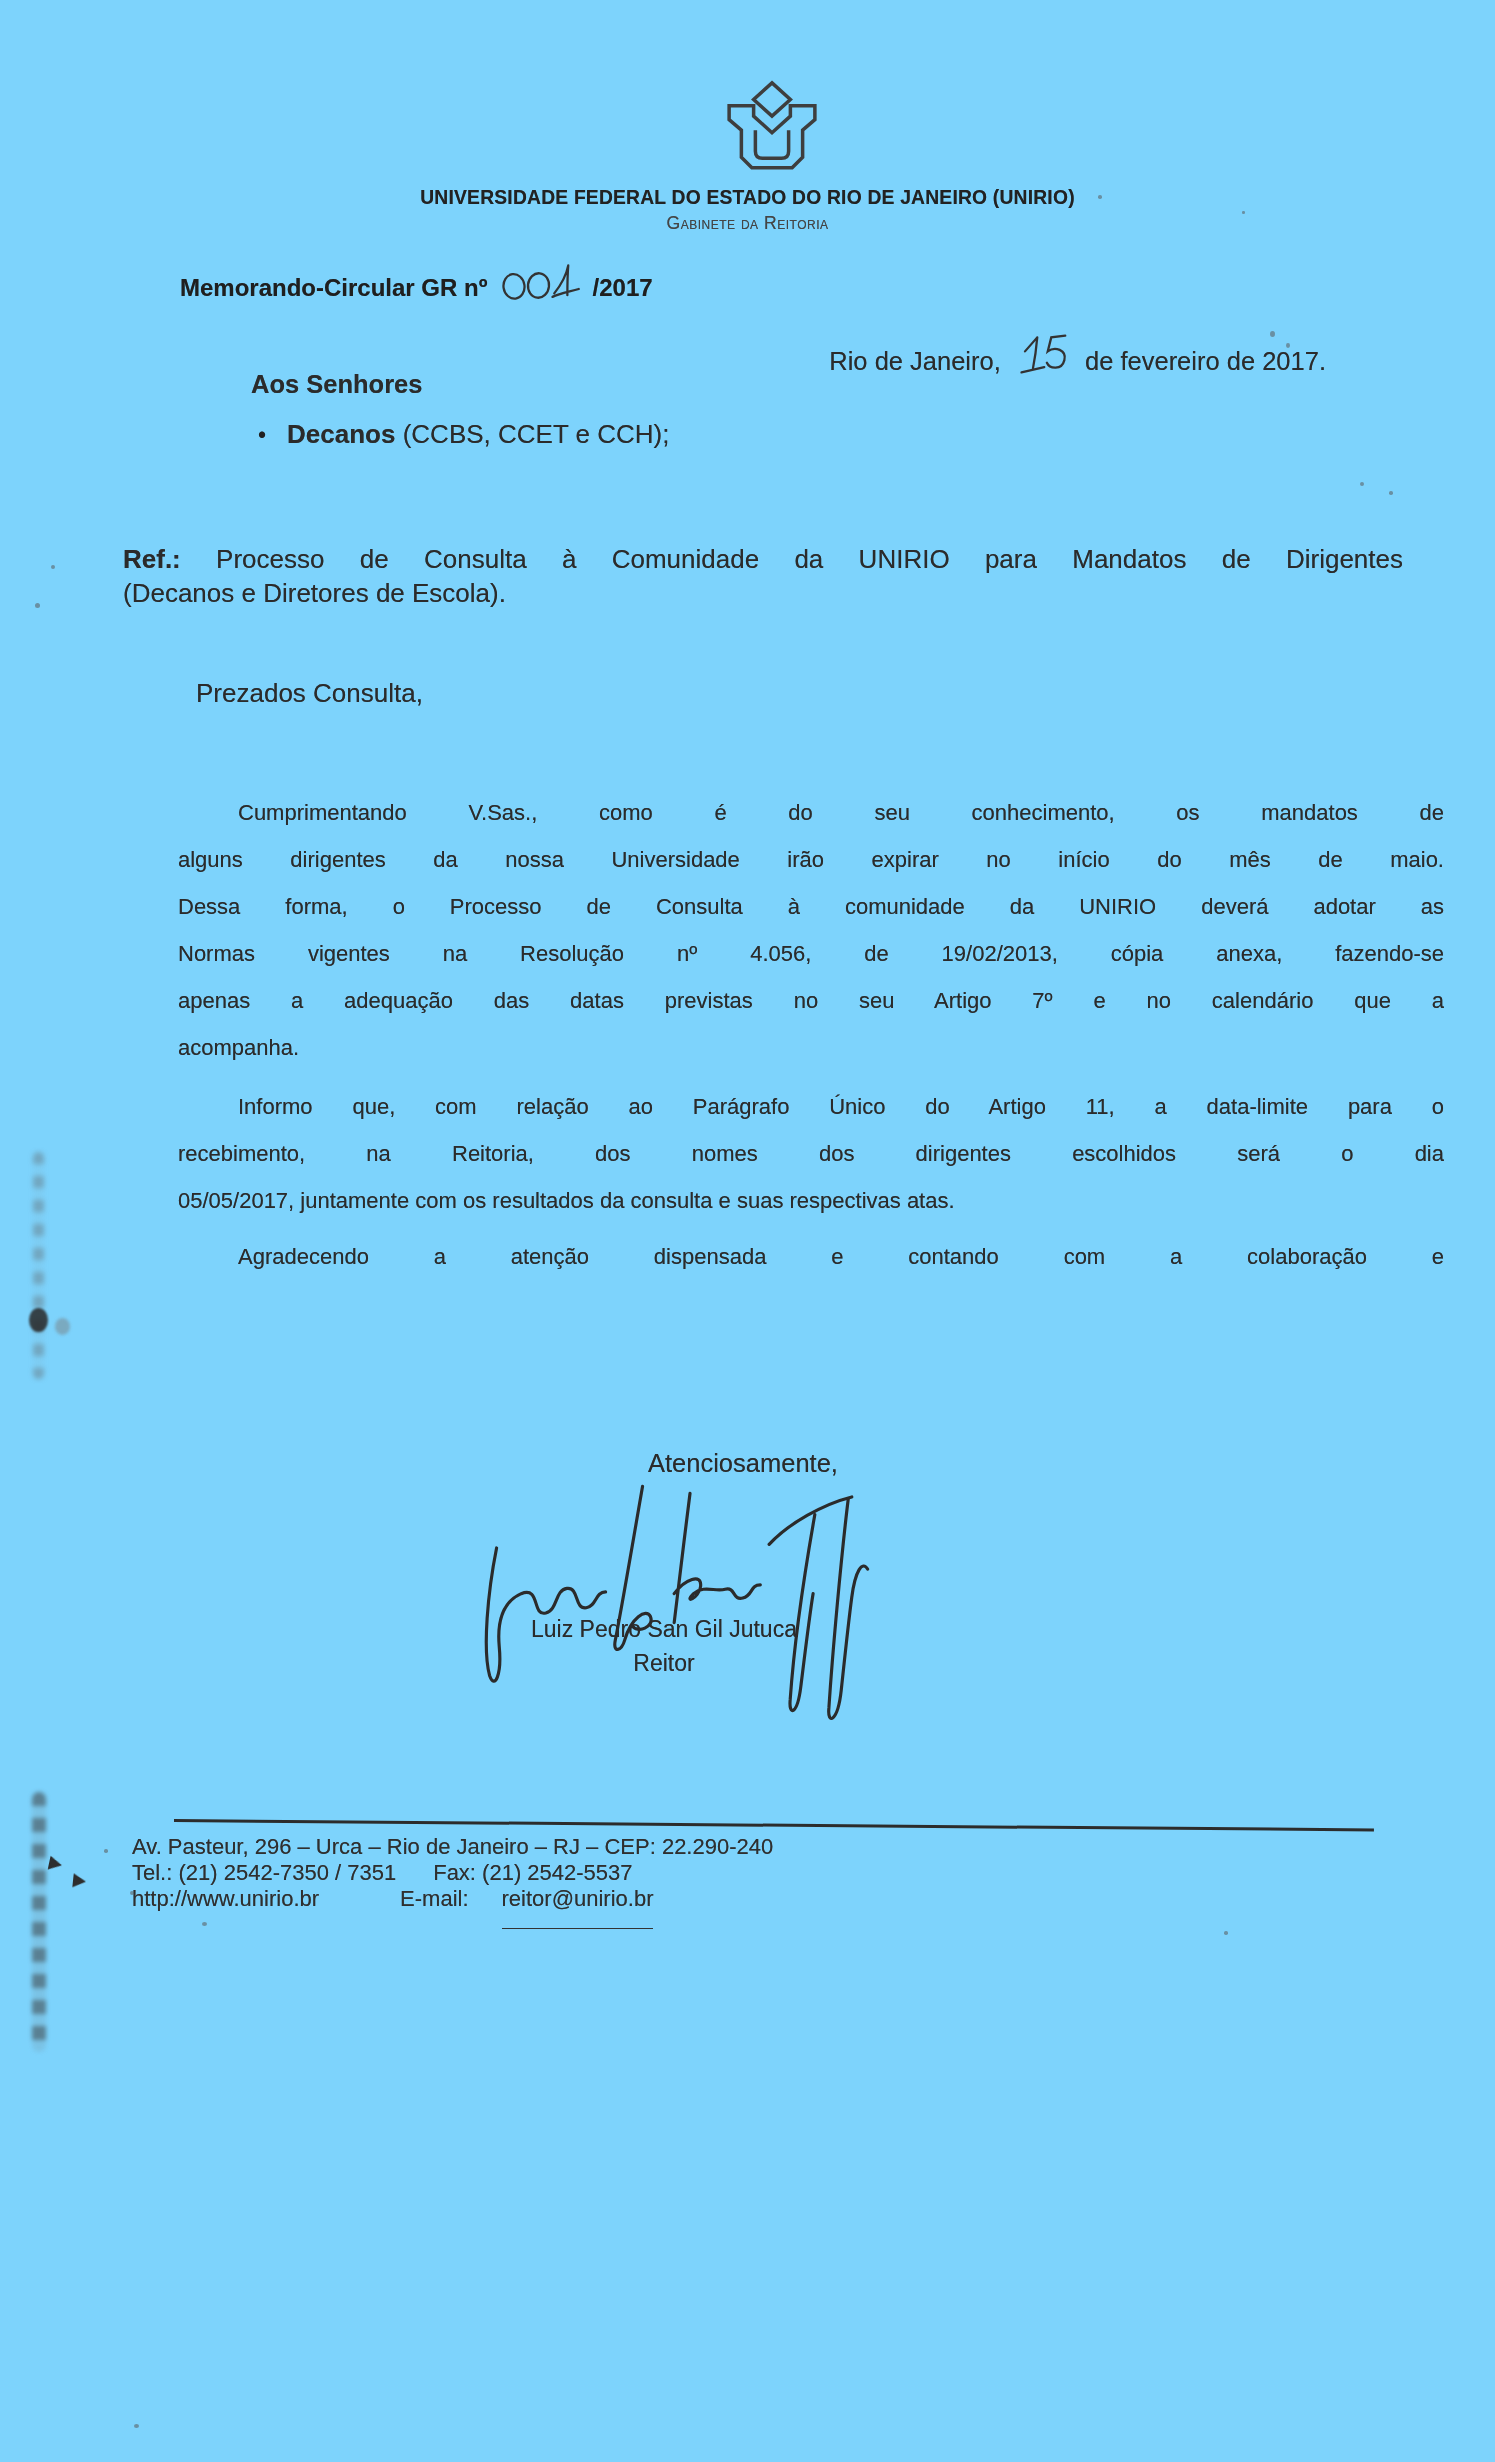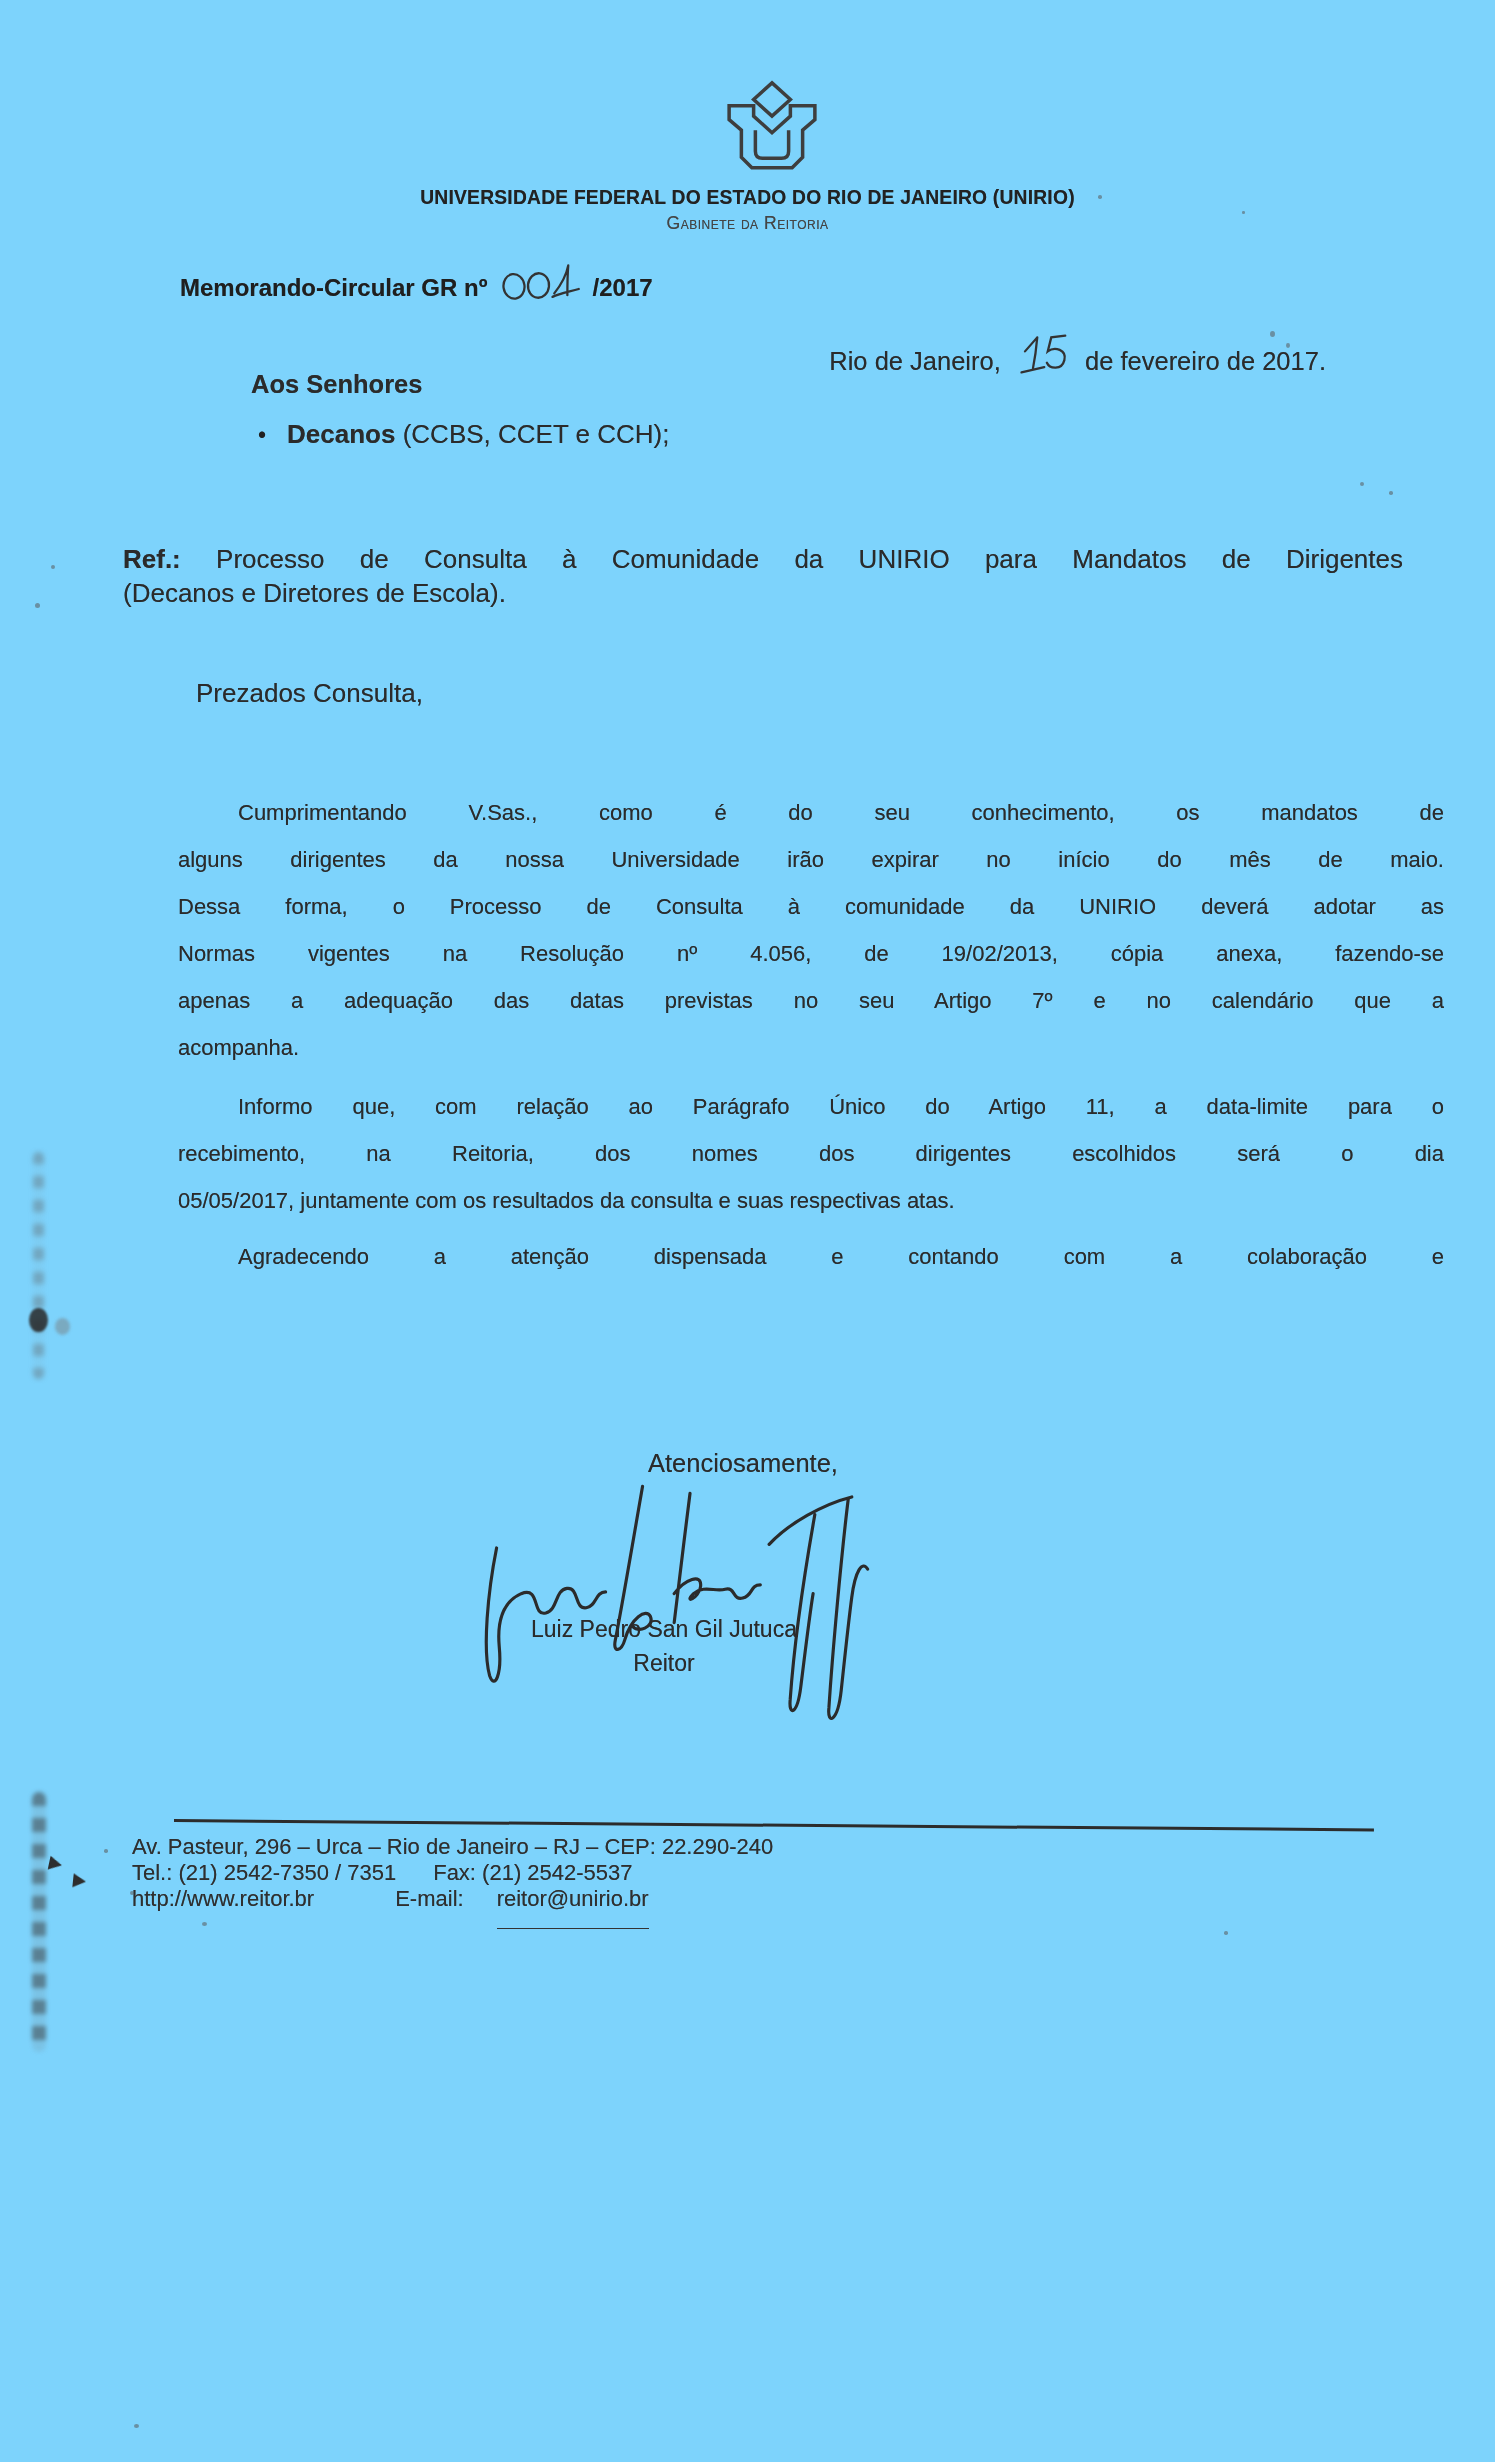--- a/index.html
+++ b/index.html
@@ -153,21 +153,21 @@
     <div>Reitor</div>
   </div>
 
   <div class="abs rule"></div>
   <div class="abs footer txt">
     <div>Av. Pasteur, 296 – Urca – Rio de Janeiro – RJ – CEP: 22.290-240</div>
     <div>
       <span>Tel.: (21) 2542-7350 / 7351</span><span class="gap-fax">Fax: (21) 2542-5537</span>
     </div>
     <div>
-      <span>http://www.reitor.br</span><span class="gap-mail-label">E-mail:</span><span class="email">reitor@unirio.br</span>
+      <span>http://www.unirio.br</span><span class="gap-mail-label">E-mail:</span><span class="email">reitor@unirio.br</span>
     </div>
   </div>
 
   <div class="abs streak1"></div>
   <div class="abs blob-dark"></div>
   <div class="abs blob-soft"></div>
   <div class="abs streak2"></div>
   <div class="abs arrow1"></div>
   <div class="abs arrow2"></div>
   <div class="abs speck" style="left:1098px;top:195px;width:3.5px;height:3.5px;"></div>

